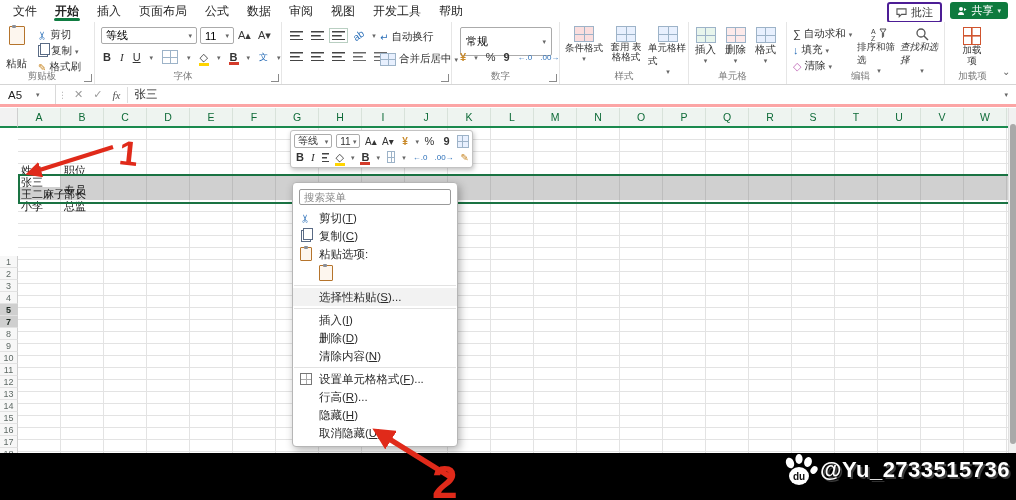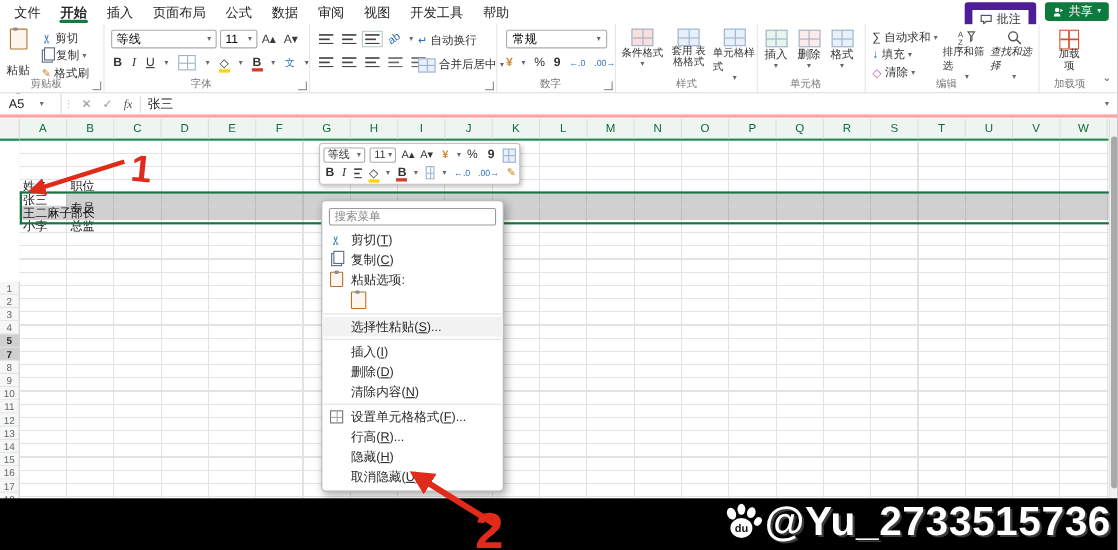--- a/index.html
+++ b/index.html
@@ -3,21 +3,21 @@
 <meta charset="utf-8">
 <style>
   html,body{margin:0;padding:0;background:#888;}
   #app{position:relative;width:1016px;height:500px;background:#fff;overflow:hidden;
        font-family:"Liberation Sans","DejaVu Sans",sans-serif;-webkit-font-smoothing:antialiased;}
   
   .tabrow{position:absolute;left:0;top:0;width:100%;height:22px;background:#fff;display:flex;align-items:flex-start;padding-left:4px;box-sizing:border-box;}
   .tab{font-size:12px;color:#262626;padding:0 9px;height:22px;line-height:22px;position:relative;cursor:default;white-space:nowrap;}
   .tab.active{font-weight:bold;}
   .tab.active::after{content:"";position:absolute;left:8px;right:8px;bottom:1px;height:3px;background:#107C41;border-radius:2px;}
-  .btn-comments{position:absolute;right:74px;top:2px;height:17px;border:7px solid #4c1d95;border-radius:3px;background:#fff;
+  .btn-comments{position:absolute;right:74px;top:2px;height:17px;border:2px solid #4c1d95;border-radius:3px;background:#fff;
      display:flex;align-items:center;gap:4px;padding:0 7px;font-size:11px;color:#333;}
   .btn-share{position:absolute;right:8px;top:2px;height:17px;border-radius:3px;background:#0E7A3E;color:#fff;
      display:flex;align-items:center;gap:4px;padding:0 7px;font-size:11px;}
   
   .ribbon{position:absolute;left:0;top:22px;width:100%;height:63px;background:#fff;border-bottom:1px solid #d5d5d5;box-sizing:border-box;}
   .rgroup{position:absolute;top:0;height:62px;border-right:1px solid #e6e6e6;box-sizing:border-box;}
   .rlabel{position:absolute;bottom:1px;left:0;right:10px;text-align:center;font-size:9.5px;color:#7a7a7a;white-space:nowrap;}
   .launch{position:absolute;right:2px;bottom:2px;width:7px;height:7px;border-right:1.4px solid #8a8a8a;border-bottom:1.4px solid #8a8a8a;}
   .rbig{display:flex;flex-direction:column;align-items:center;font-size:10.5px;color:#333;position:absolute;}
   .rsmall{position:absolute;display:flex;align-items:center;gap:3px;font-size:11px;color:#333;white-space:nowrap;}
@@ -75,21 +75,21 @@
   .copyic{position:relative;width:8px;height:10px;border:1px solid #5a6b85;background:#fff;}
   .copyic::after{content:"";position:absolute;right:-3px;top:-3px;width:8px;height:10px;border:1px solid #5a6b85;background:#fff;}
   .pasteic{position:relative;width:10px;height:12px;border:1px solid #b5742c;border-radius:1px;background:#fdf6ee;}
   .pasteic::before{content:"";position:absolute;left:2.5px;top:-2px;width:4px;height:3px;background:#8a8f98;border-radius:1px;}
   .fmtic{position:relative;width:10px;height:10px;border:1px solid #777;background:
      linear-gradient(#aaa 0 0) 0 50%/100% 1px no-repeat,
      linear-gradient(#aaa 0 0) 50% 0/1px 100% no-repeat,#fff;}
   
   .blackbar{position:absolute;left:0;top:453px;width:1016px;height:47px;background:#000;z-index:40;}
   .wmark{position:absolute;right:6px;top:0px;display:flex;align-items:center;gap:2px;color:#fff;}
-  .wtext{font-size:37px;font-weight:bold;letter-spacing:.5px;text-shadow:2px 2px 0 #3a3a3a;text-align:center;}
+  .wtext{font-size:22px;font-weight:bold;letter-spacing:.5px;text-shadow:2px 2px 0 #3a3a3a;text-align:center;}
   .overlay{position:absolute;left:0;top:0;width:1016px;height:500px;z-index:60;pointer-events:none;}
 </style>
 </head>
 <body>
 
 <div id="app">
 
   <div class="tabrow">
     <div style="display:flex;">
         <div class="tab">文件</div>
@@ -195,21 +195,21 @@
       </div>
       <div class="rsmall" style="left:98px;top:30px;">
         <span class="gridicon" style="width:14px;height:11px;"></span>
         <span style="font-size:10.5px;">合并后居中</span>
         <span class="dd">▾</span>
       </div>
       <span class="launch"></span>
     </div>
 
     <div class="rgroup" style="left:452px;width:108px;">
-      <div class="box" style="position:absolute;left:8px;top:5px;width:92px;height:17px;padding:0 5px;justify-content:space-between;text-align:center;">
+      <div class="box" style="position:absolute;left:8px;top:5px;width:92px;height:29px;padding:0 5px;justify-content:space-between;text-align:center;">
         <span style="font-size:11px;">常规</span>
         <span class="dd">▾</span>
       </div>
       <div class="rsmall" style="left:8px;top:29px;gap:8px;">
         <span style="color:#c98a2b;font-weight:bold;">¥</span>
         <span class="dd">▾</span>
         <span>%</span>
         <span style="font-weight:bold;">9</span>
         <span style="font-size:8px;color:#2b6fb8;">←.0</span>
         <span style="font-size:8px;color:#2b6fb8;">.00→</span>

